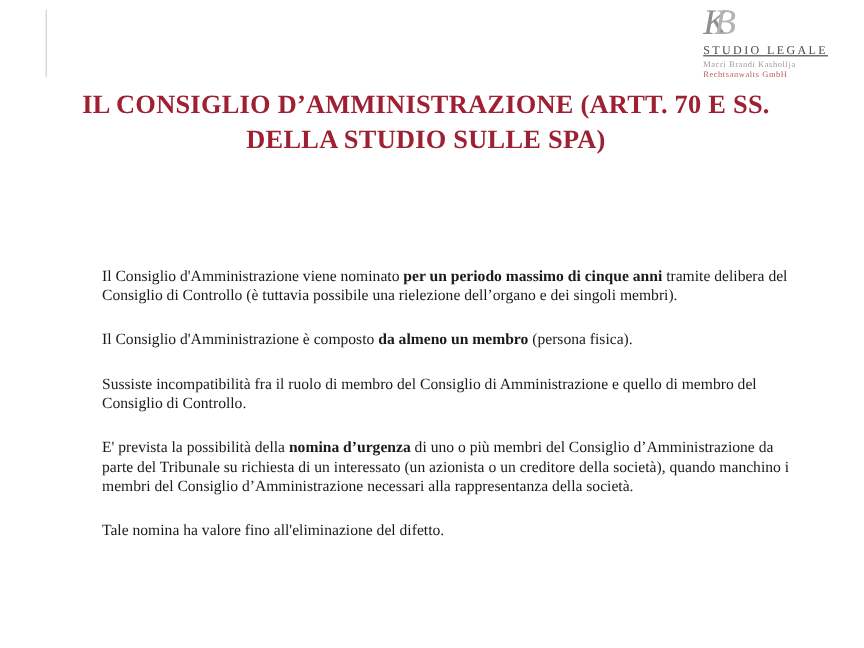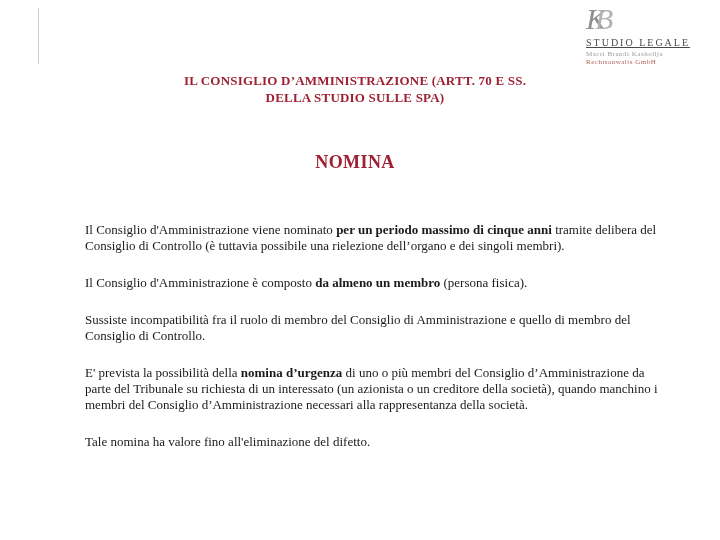--- a/index.html
+++ b/index.html
@@ -24,21 +24,21 @@
     background: #cfcfcf;
   }
   .title {
     position: absolute;
     top: 72px;
     left: 40px;
     width: 630px;
     text-align: center;
     color: #9e2033;
     font-weight: bold;
-    font-size: 13px;
+    font-size: 22px;
     line-height: 1.32;
     letter-spacing: 0.2px;
   }
   .subtitle {
     position: absolute;
     top: 152px;
     left: 40px;
     width: 630px;
     text-align: center;
     color: #9e2033;
@@ -116,21 +116,20 @@
     <div class="firm-type">STUDIO LEGALE</div>
     <div class="firm-line-1">Macri Brandi Kashollja</div>
     <div class="firm-line-2">Rechtsanwalts GmbH</div>
   </div>
 
   <div class="title">
     <div>IL CONSIGLIO D’AMMINISTRAZIONE (ARTT. 70 E SS.</div>
     <div>DELLA STUDIO SULLE SPA)</div>
   </div>
 
-  <div class="subtitle">NOMINA</div>
 
   <div class="body-paragraphs">
       <p><span>Il Consiglio d'Amministrazione viene nominato </span><b>per un periodo massimo di cinque anni</b><span> tramite delibera del Consiglio di Controllo (è tuttavia possibile una rielezione dell’organo e dei singoli membri).</span></p>
       <p><span>Il Consiglio d'Amministrazione è composto </span><b>da almeno un membro</b><span> (persona fisica).</span></p>
       <p><span>Sussiste incompatibilità fra il ruolo di membro del Consiglio di Amministrazione e quello di membro del Consiglio di Controllo.</span></p>
       <p><span>E' prevista la possibilità della </span><b>nomina d’urgenza</b><span> di uno o più membri del Consiglio d’Amministrazione da parte del Tribunale su richiesta di un interessato (un azionista o un creditore della società), quando manchino i membri del Consiglio d’Amministrazione necessari alla rappresentanza della società.</span></p>
       <p><span>Tale nomina ha valore fino all'eliminazione del difetto.</span></p>
     </div>
 
 </div>

